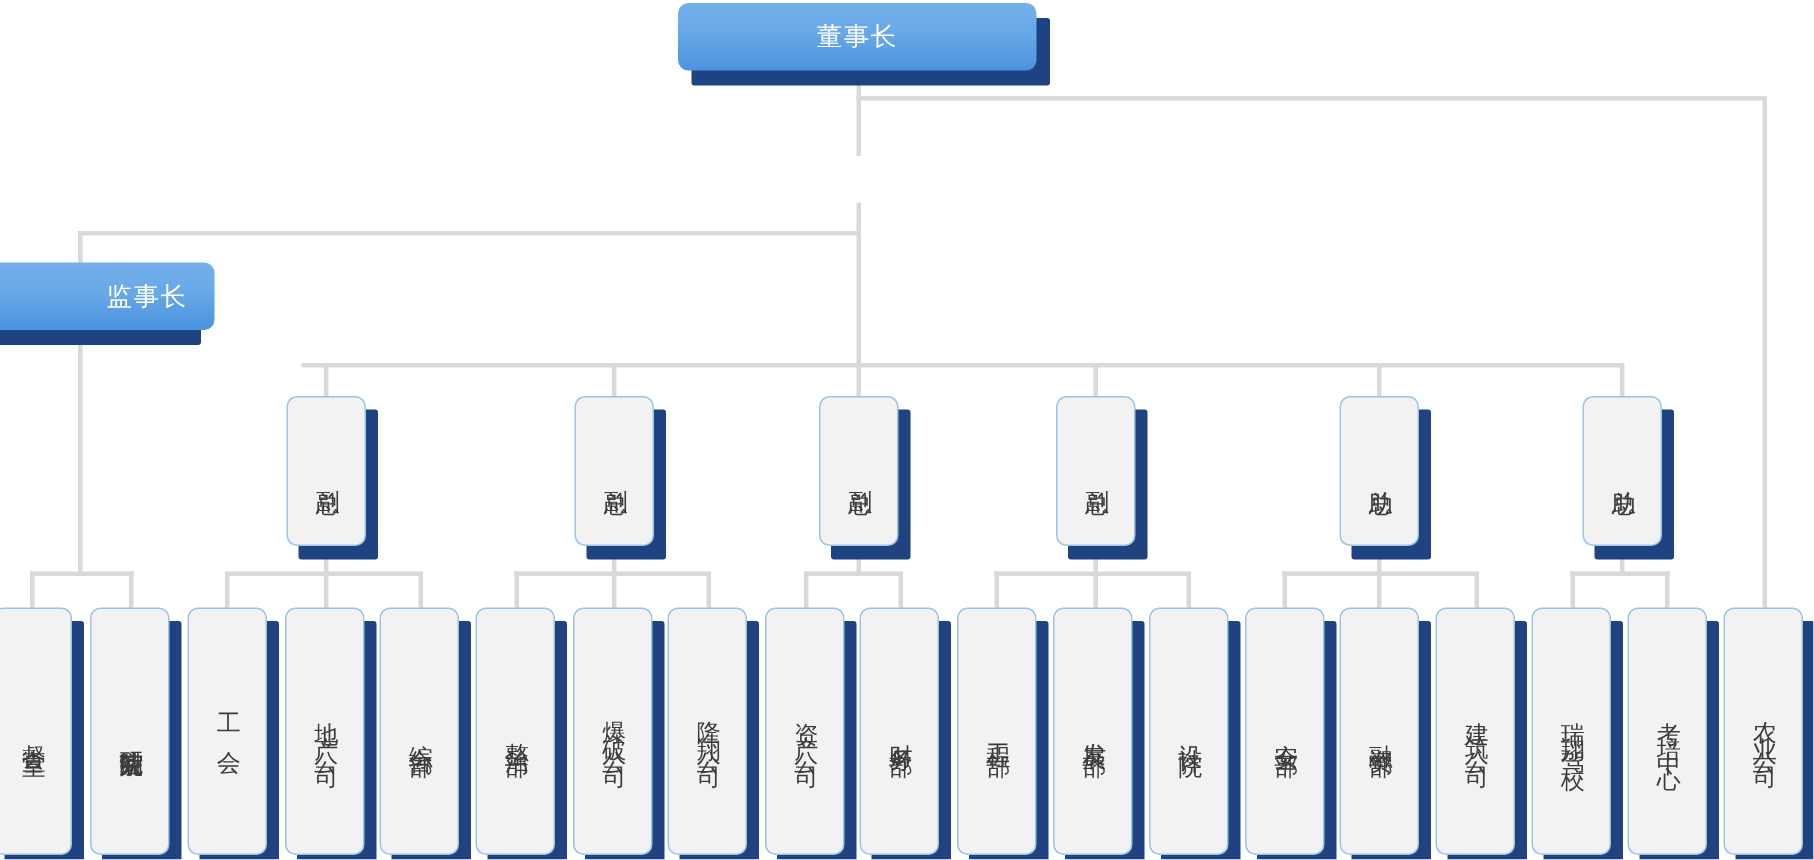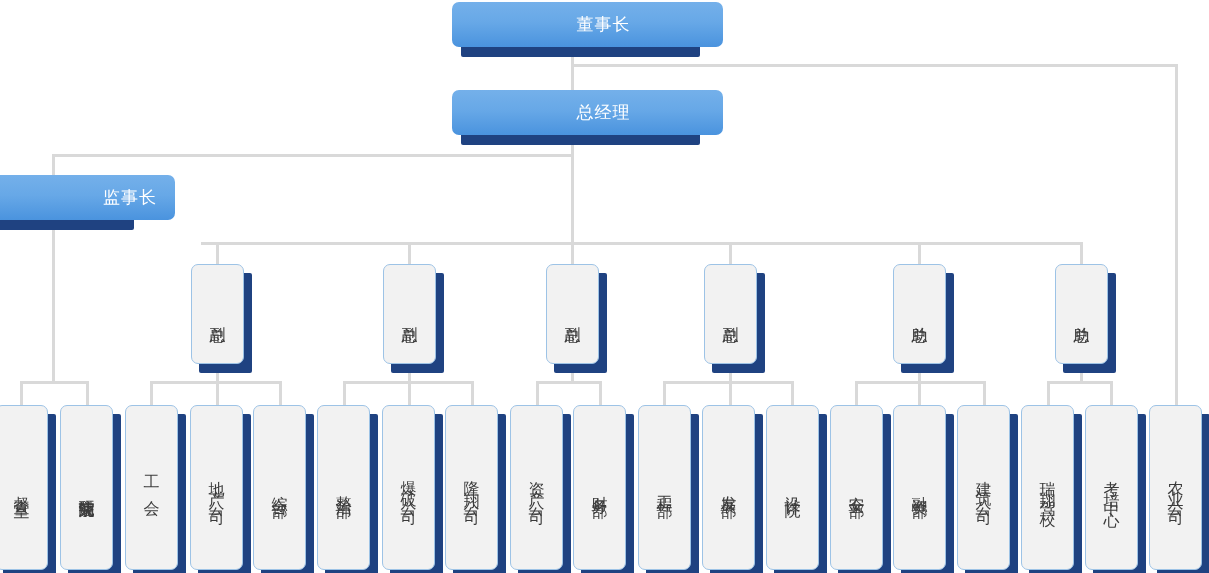--- a/index.html
+++ b/index.html
@@ -45,21 +45,20 @@
     width: 100%;
     height: 100%;
     border-radius: 7px;
     background: linear-gradient(180deg, #74b0ea 0%, #67a8e7 45%, #4a93de 100%);
     display: flex;
     align-items: center;
     justify-content: center;
     color: #ffffff;
     font-size: 17px;
     letter-spacing: 1px;
-    padding-left: 32px;
   }
 
   
   .node-box {
     position: absolute;
     box-sizing: border-box;
   }
   .node-box .shadow {
     position: absolute;
     left: 8px;
@@ -161,24 +160,20 @@
 
   <div class="conn" style="left:1047px; top:381px; width:66px; height:3px;"></div>
   <div class="conn" style="left:1047px; top:381px; width:3px; height:25px;"></div>
   <div class="conn" style="left:1110px; top:381px; width:3px; height:25px;"></div>
 
   <div class="exec-box" style="left:452px; top:2px; width:239px; height:45px;">
     <div class="shadow"></div>
     <div class="face">董事长</div>
   </div>
 
-  <div class="exec-box" style="left:452px; top:90px; width:239px; height:45px;">
-    <div class="shadow"></div>
-    <div class="face">总经理</div>
-  </div>
 
   <div class="exec-box" style="left:-62px; top:175px; width:187px; height:45px;">
     <div class="shadow"></div>
     <div class="face" style="justify-content:flex-end; padding-right:18px;">监事长</div>
   </div>
 
   <div class="node-box" style="left:191px; top:264px; width:53px; height:100px;">
     <div class="shadow"></div>
     <div class="face">
         <span class="vtext-tight">副总</span>

